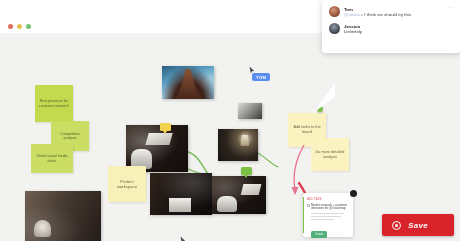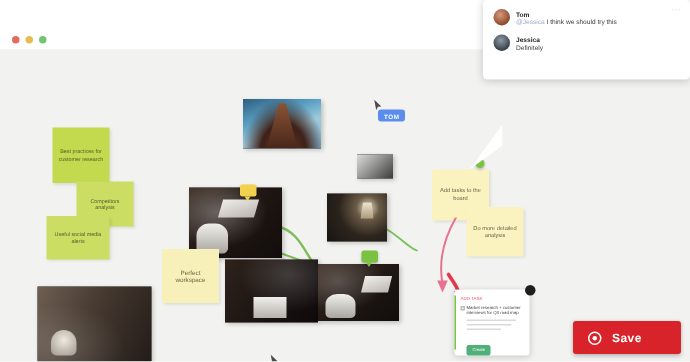--- a/index.html
+++ b/index.html
@@ -275,20 +275,21 @@
   .save-btn {
     position: absolute;
     left: 382px; top: 214px;
     width: 72px; height: 22px;
     background: #d8232a;
     border-radius: 2px;
     display: flex; align-items: center; gap: 7px;
     padding-left: 10px;
     box-shadow: 0 1px 3px rgba(0,0,0,0.25);
     cursor: pointer;
+    font-style: italic;
   }
   .save-icon {
     width: 9px; height: 9px; border-radius: 50%;
     border: 1px solid #ffffff;
     display: flex; align-items: center; justify-content: center;
   }
   .save-icon span {
     width: 3px; height: 3px; border-radius: 50%; background: #ffffff;
   }
   .save-label { color: #ffffff; font-size: 8px; font-weight: bold; letter-spacing: 0.3px; }

